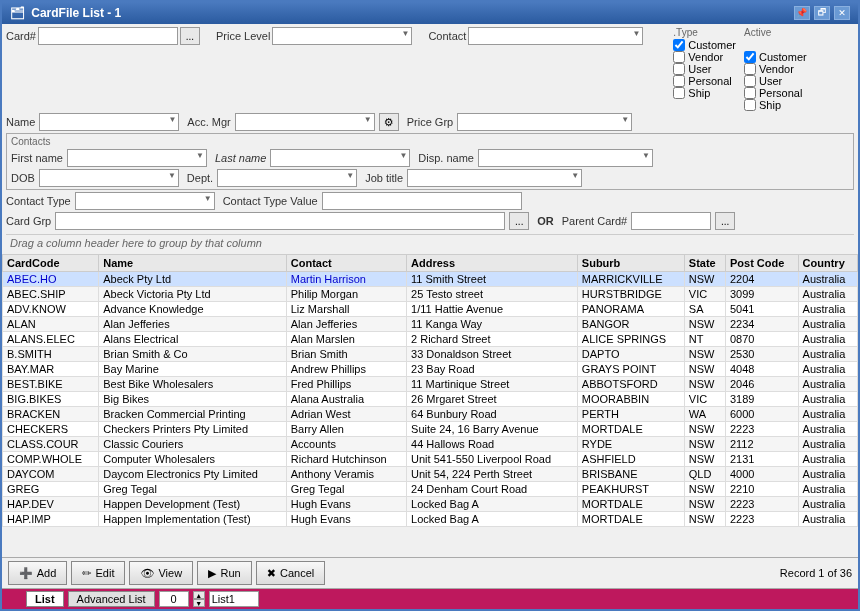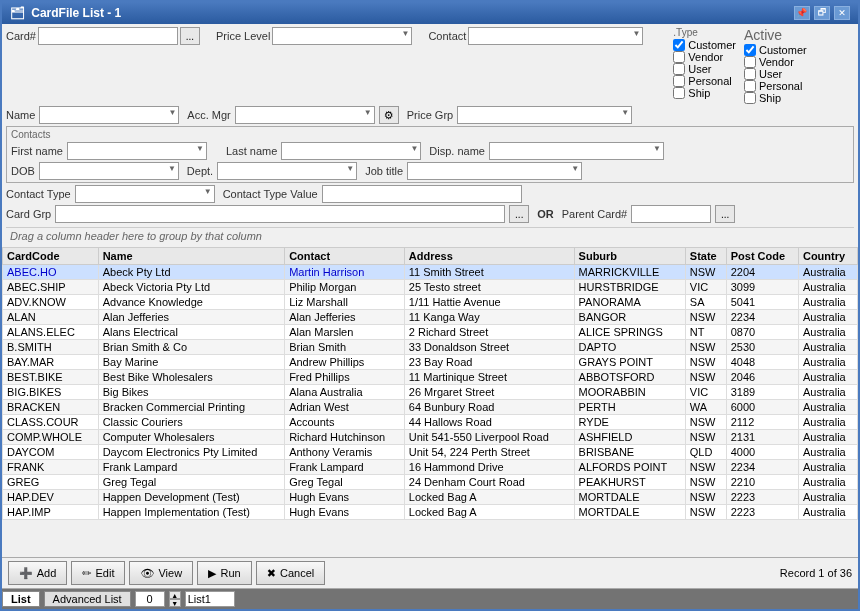--- a/index.html
+++ b/index.html
@@ -34,21 +34,21 @@
     .data-table tr:nth-child(even) { background: #f5f5f5; }
     .data-table tr.selected { background: #cce0ff; }
     .link-text { color: #0000cc; text-decoration: none; }
     
     .table-scroll { overflow-y: auto; flex: 1; }
     
     .bottom-bar { display: flex; align-items: center; justify-content: space-between; padding: 3px 6px; border-top: 1px solid #aaa; background: #f0f0f0; }
     .bottom-buttons { display: flex; gap: 4px; }
     .btn { height: 24px; padding: 0 10px; border: 1px solid #888; background: linear-gradient(to bottom, #f8f8f8, #dcdcdc); font-size: 11px; cursor: pointer; display: flex; align-items: center; gap: 4px; }
     
-    .status-bar { display: flex; align-items: center; justify-content: space-between; padding: 2px 0; border-top: 1px solid #aaa; background: #737373; font-size: 11px; }
+    .status-bar { display: flex; align-items: center; justify-content: space-between; padding: 2px 24px; border-top: 1px solid #aaa; background: #be185d; font-size: 11px; }
     .status-left { display: flex; align-items: center; gap: 4px; }
     .tab-btn { padding: 1px 8px; border: 1px solid #888; background: #e0e0e0; font-size: 11px; cursor: pointer; }
     .tab-btn.active { background: white; font-weight: bold; }
     .number-input { width: 30px; height: 16px; border: 1px solid #999; text-align: center; font-size: 11px; }
     .list-input { width: 50px; height: 16px; border: 1px solid #999; font-size: 11px; padding: 0 2px; }
     .spinner-btn { width: 12px; height: 8px; border: 1px solid #999; background: #e8e8e8; font-size: 7px; cursor: pointer; display: flex; align-items: center; justify-content: center; }
     .spinner-wrap { display: flex; flex-direction: column; }
     .form-sections { display: flex; flex-direction: column; padding: 3px 4px; background: #f0f0f0; }
   </style>
 </head>
@@ -109,21 +109,21 @@
                 <input type="checkbox" style="">
                 <label>Personal</label>
               </div>
               <div class="checkbox-item">
                 <input type="checkbox" style="">
                 <label>Ship</label>
               </div>
             </div>
         </div>
         <div style="display:flex; flex-direction:column; margin-left:4px;">
-          <span class="form-label" style="font-size:14px; color:#666; margin-bottom:1px;">Active</span>
+          <span class="form-label" style="font-size:10px; color:#666; margin-bottom:13px;">Active</span>
           <div id="active-checkboxes">
               <div class="checkbox-item">
                 <input type="checkbox" checked="" style="">
                 <label>Customer</label>
               </div>
               <div class="checkbox-item">
                 <input type="checkbox" style="">
                 <label>Vendor</label>
               </div>
               <div class="checkbox-item">
@@ -160,21 +160,21 @@
     </div>
 
     <div style="border:1px solid #aaa; padding:2px 4px; margin-bottom:2px;">
       <div style="font-size:10px; color:#666; margin-bottom:2px;">Contacts</div>
 
       <div style="display:flex; align-items:center; gap:4px; margin-bottom:2px;">
         <span class="form-label">First name</span>
         <div class="select-wrapper">
           <select class="form-select form-select-md"><option></option></select>
         </div>
-        <span class="form-label" style="margin-left:15px;">Last name</span>
+        <span class="form-label" style="margin-left:4px;font-style:italic;">Last name</span>
         <div class="select-wrapper">
           <select class="form-select form-select-md"><option></option></select>
         </div>
         <span class="form-label" style="margin-left:4px;">Disp. name</span>
         <div class="select-wrapper">
           <select class="form-select" style="width:175px;"><option></option></select>
         </div>
       </div>
 
       <div style="display:flex; align-items:center; gap:4px;">
@@ -324,20 +324,30 @@
             <td>BRACKEN</td>
             <td>Bracken Commercial Printing</td>
             <td>Adrian West</td>
             <td>64 Bunbury Road</td>
             <td>PERTH</td>
             <td>WA</td>
             <td>6000</td>
             <td>Australia</td>
           </tr>
           <tr>
+            <td>CHECKERS</td>
+            <td>Checkers Printers Pty Limited</td>
+            <td>Barry Allen</td>
+            <td>Suite 24, 16 Barry Avenue</td>
+            <td>MORTDALE</td>
+            <td>NSW</td>
+            <td>2223</td>
+            <td>Australia</td>
+          </tr>
+          <tr>
             <td>CLASS.COUR</td>
             <td>Classic Couriers</td>
             <td>Accounts</td>
             <td>44 Hallows Road</td>
             <td>RYDE</td>
             <td>NSW</td>
             <td>2112</td>
             <td>Australia</td>
           </tr>
           <tr>
@@ -351,30 +361,20 @@
             <td>Australia</td>
           </tr>
           <tr>
             <td>DAYCOM</td>
             <td>Daycom Electronics Pty Limited</td>
             <td>Anthony Veramis</td>
             <td>Unit 54, 224 Perth Street</td>
             <td>BRISBANE</td>
             <td>QLD</td>
             <td>4000</td>
-            <td>Australia</td>
-          </tr>
-          <tr>
-            <td>FRANK</td>
-            <td>Frank Lampard</td>
-            <td>Frank Lampard</td>
-            <td>16 Hammond Drive</td>
-            <td>ALFORDS POINT</td>
-            <td>NSW</td>
-            <td>2234</td>
             <td>Australia</td>
           </tr>
           <tr>
             <td>GREG</td>
             <td>Greg Tegal</td>
             <td>Greg Tegal</td>
             <td>24 Denham Court Road</td>
             <td>PEAKHURST</td>
             <td>NSW</td>
             <td>2210</td>

